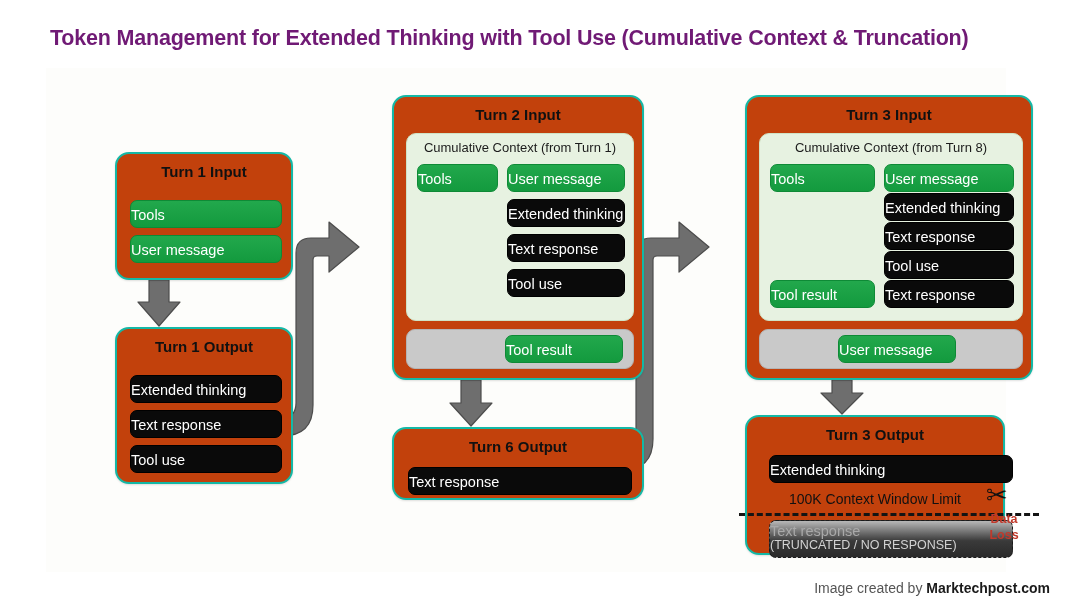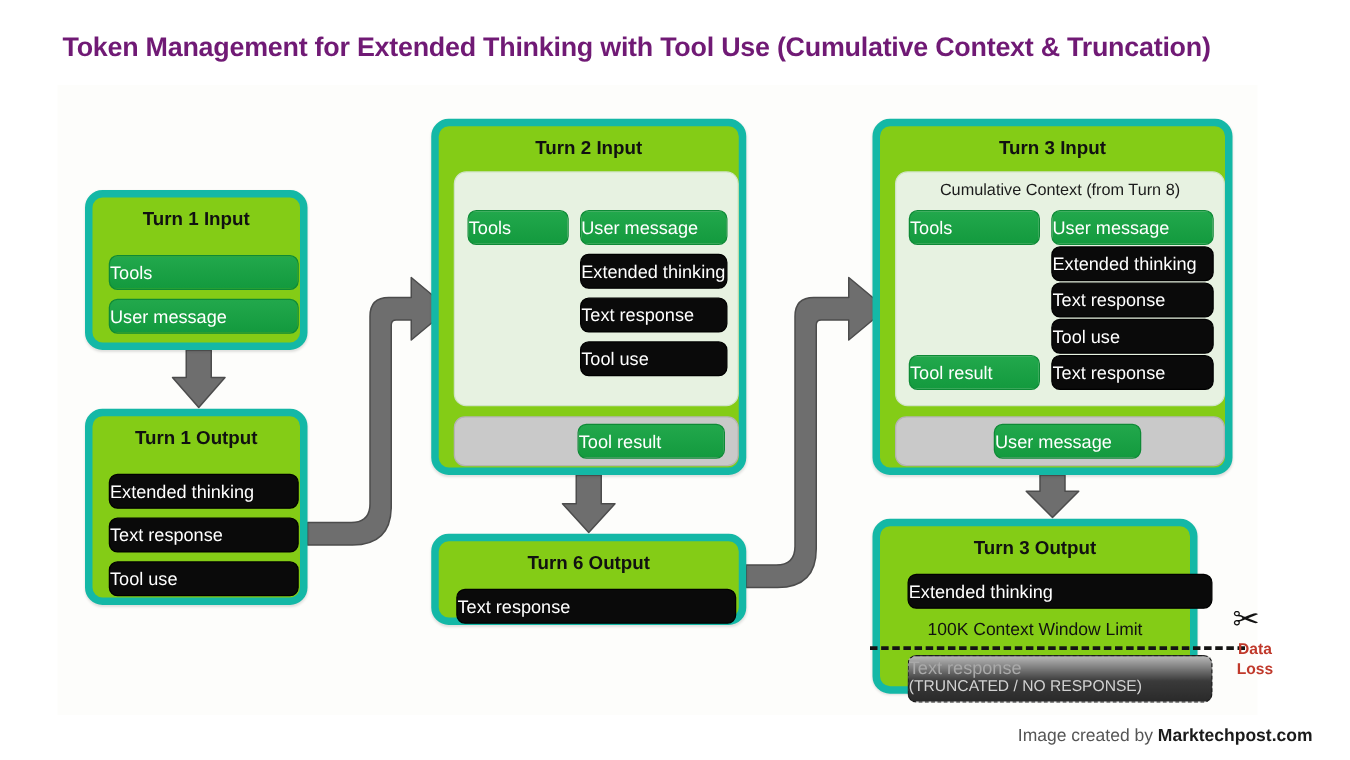--- a/index.html
+++ b/index.html
@@ -34,25 +34,26 @@
     left: 46px;
     top: 68px;
     width: 960px;
     height: 504px;
     background: #fdfdfb;
   }
 
   
   .card {
     position: absolute;
-    background: #84cc16;
-    border: 6px solid #14b8a6;
+    background: #c2410c;
+    border: 2px solid #14b8a6;
     border-radius: 14px;
     box-sizing: border-box;
     box-shadow: 0 1px 2px rgba(0,0,0,0.12);
+    margin-left: 47px;
   }
   .card-title {
     text-align: center;
     font-size: 15px;
     font-weight: bold;
     color: #111111;
     margin-top: 9px;
     margin-bottom: 7px;
   }
 
@@ -221,20 +222,21 @@
 <div class="card" id="turn1-output">
   <div class="card-title">Turn 1 Output</div>
   <div class="pill black" id="t1o-think">Extended thinking</div>
   <div class="pill black" id="t1o-text">Text response</div>
   <div class="pill black" id="t1o-tool">Tool use</div>
 </div>
 
 <div class="card" id="turn2-input">
   <div class="card-title">Turn 2 Input</div>
   <div id="ctx2">
+    <div class="ctx-label">Cumulative Context (from Turn 1)</div>
     <div class="pill green" id="t2-tools">Tools</div>
     <div class="pill green" id="t2-user">User message</div>
     <div class="pill black" id="t2-think">Extended thinking</div>
     <div class="pill black" id="t2-text">Text response</div>
     <div class="pill black" id="t2-tooluse">Tool use</div>
   </div>
   <div class="gray-band" id="band2">
     <div class="pill green">Tool result</div>
   </div>
 </div>

